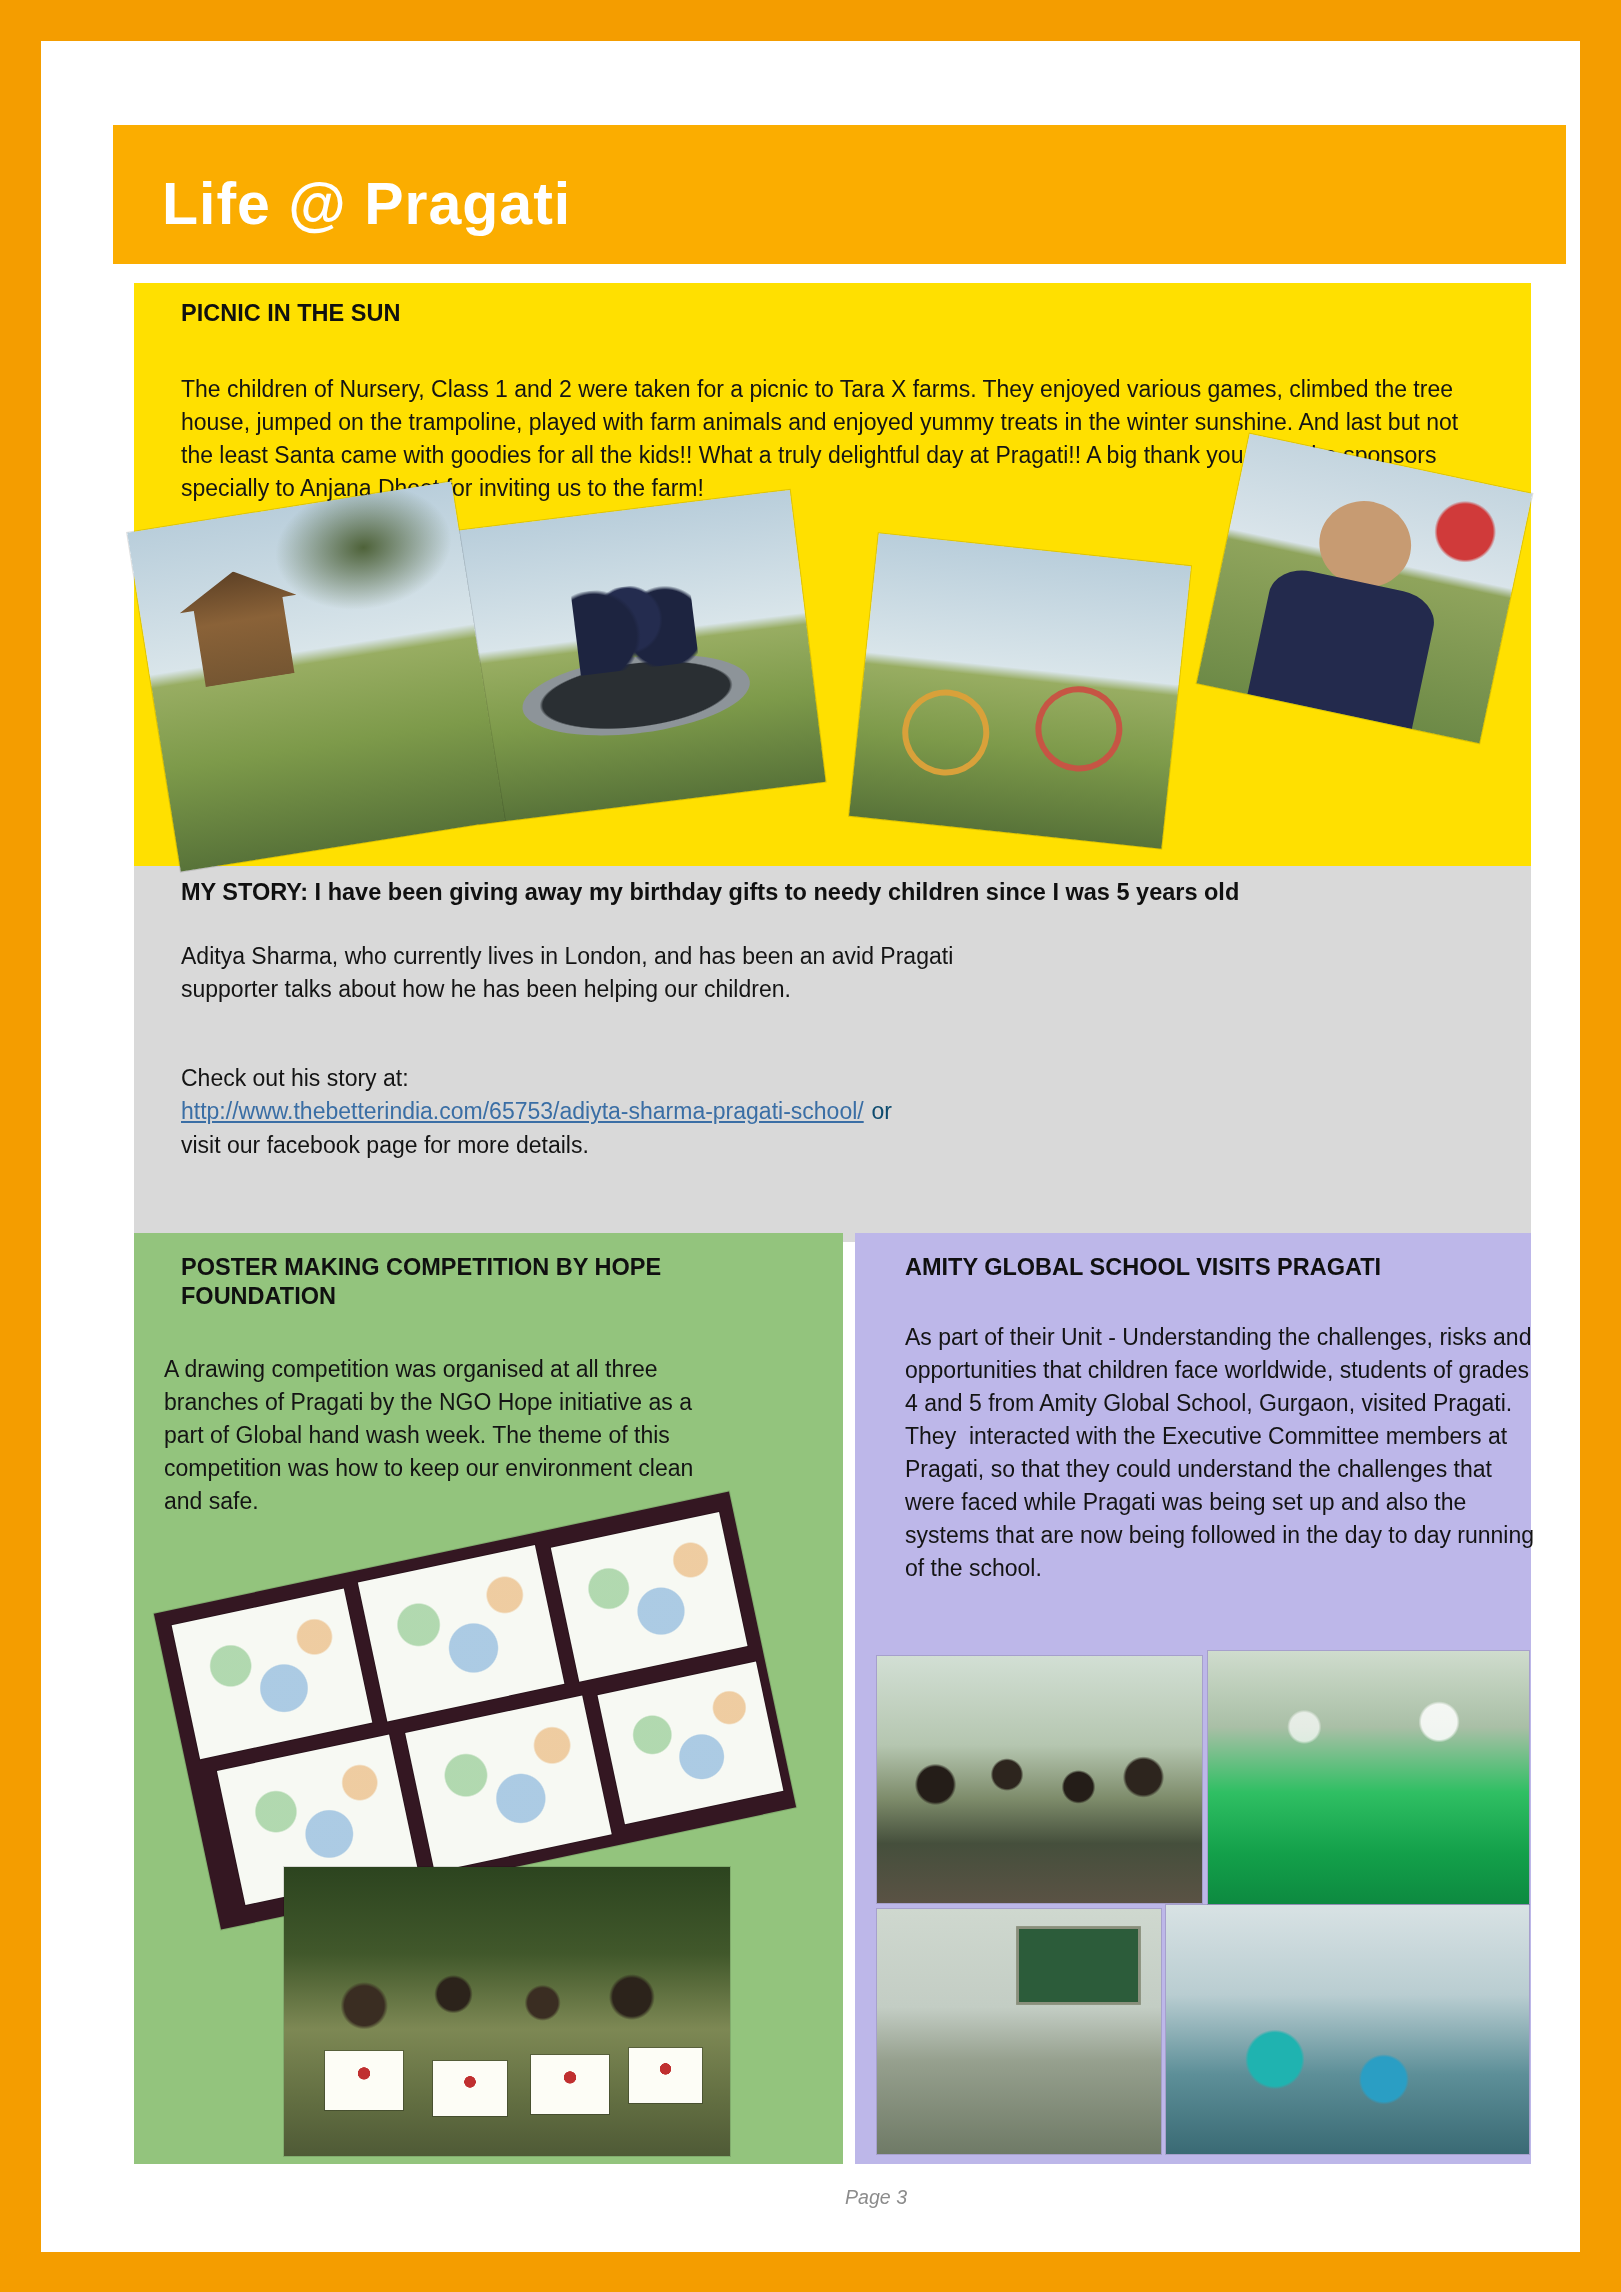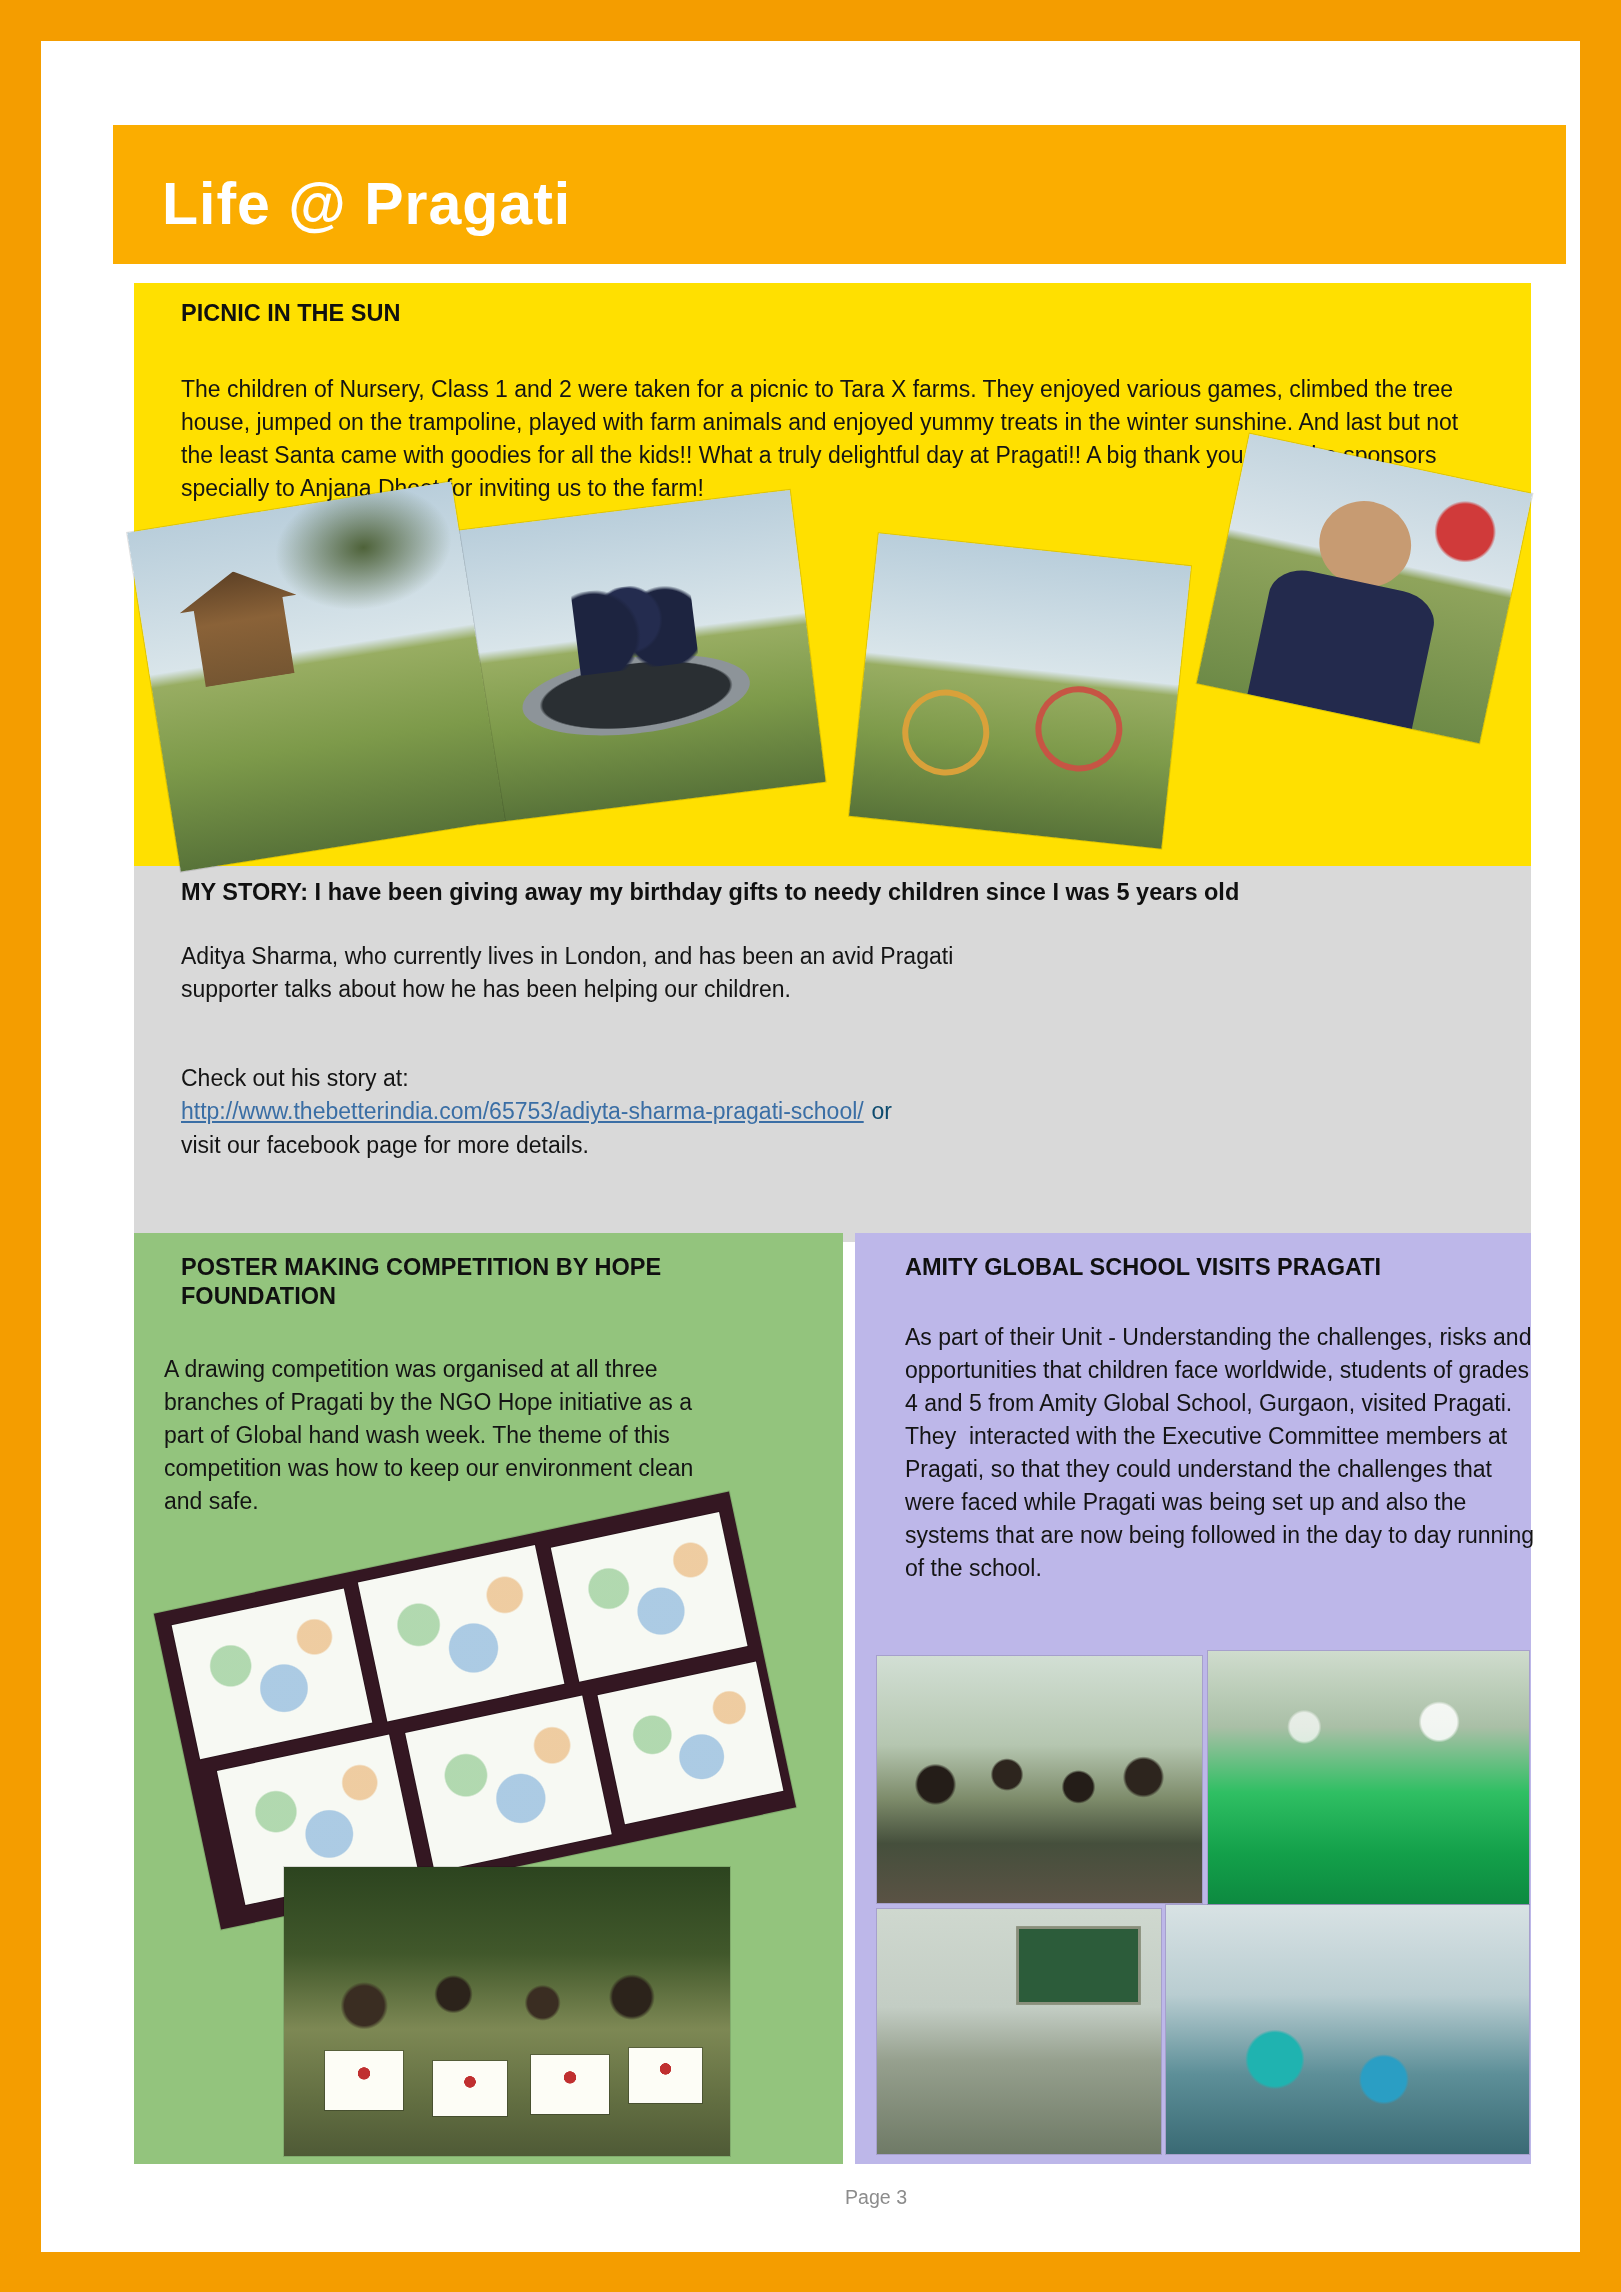--- a/index.html
+++ b/index.html
@@ -208,21 +208,21 @@
   .ph-amity4{
     left:1166px; top:1905px; width:363px; height:249px; z-index:6;
     background:
       radial-gradient(circle at 30% 62%,#1fb3b0 0 9%,rgba(0,0,0,0) 10%),
       radial-gradient(circle at 60% 70%,#2a9ec4 0 8%,rgba(0,0,0,0) 9%),
       linear-gradient(180deg,#d8e2e4 0%,#b9cdd1 36%,#5d8f98 68%,#3a6a74 100%);
   }
   
   .page-footer{
     position:absolute; left:845px; top:2186px; margin:0;
-    font-size:19.6px; color:var(--footer-gray,#8c8c8c);
+    font-size:19.6px; color:var(--footer-gray,#8c8c8c);font-style:italic;
   }
 </style>
 </head>
 <body>
 
 <div id="page">
 
   <div class="page-frame"></div>
 
   <div class="header-banner">

